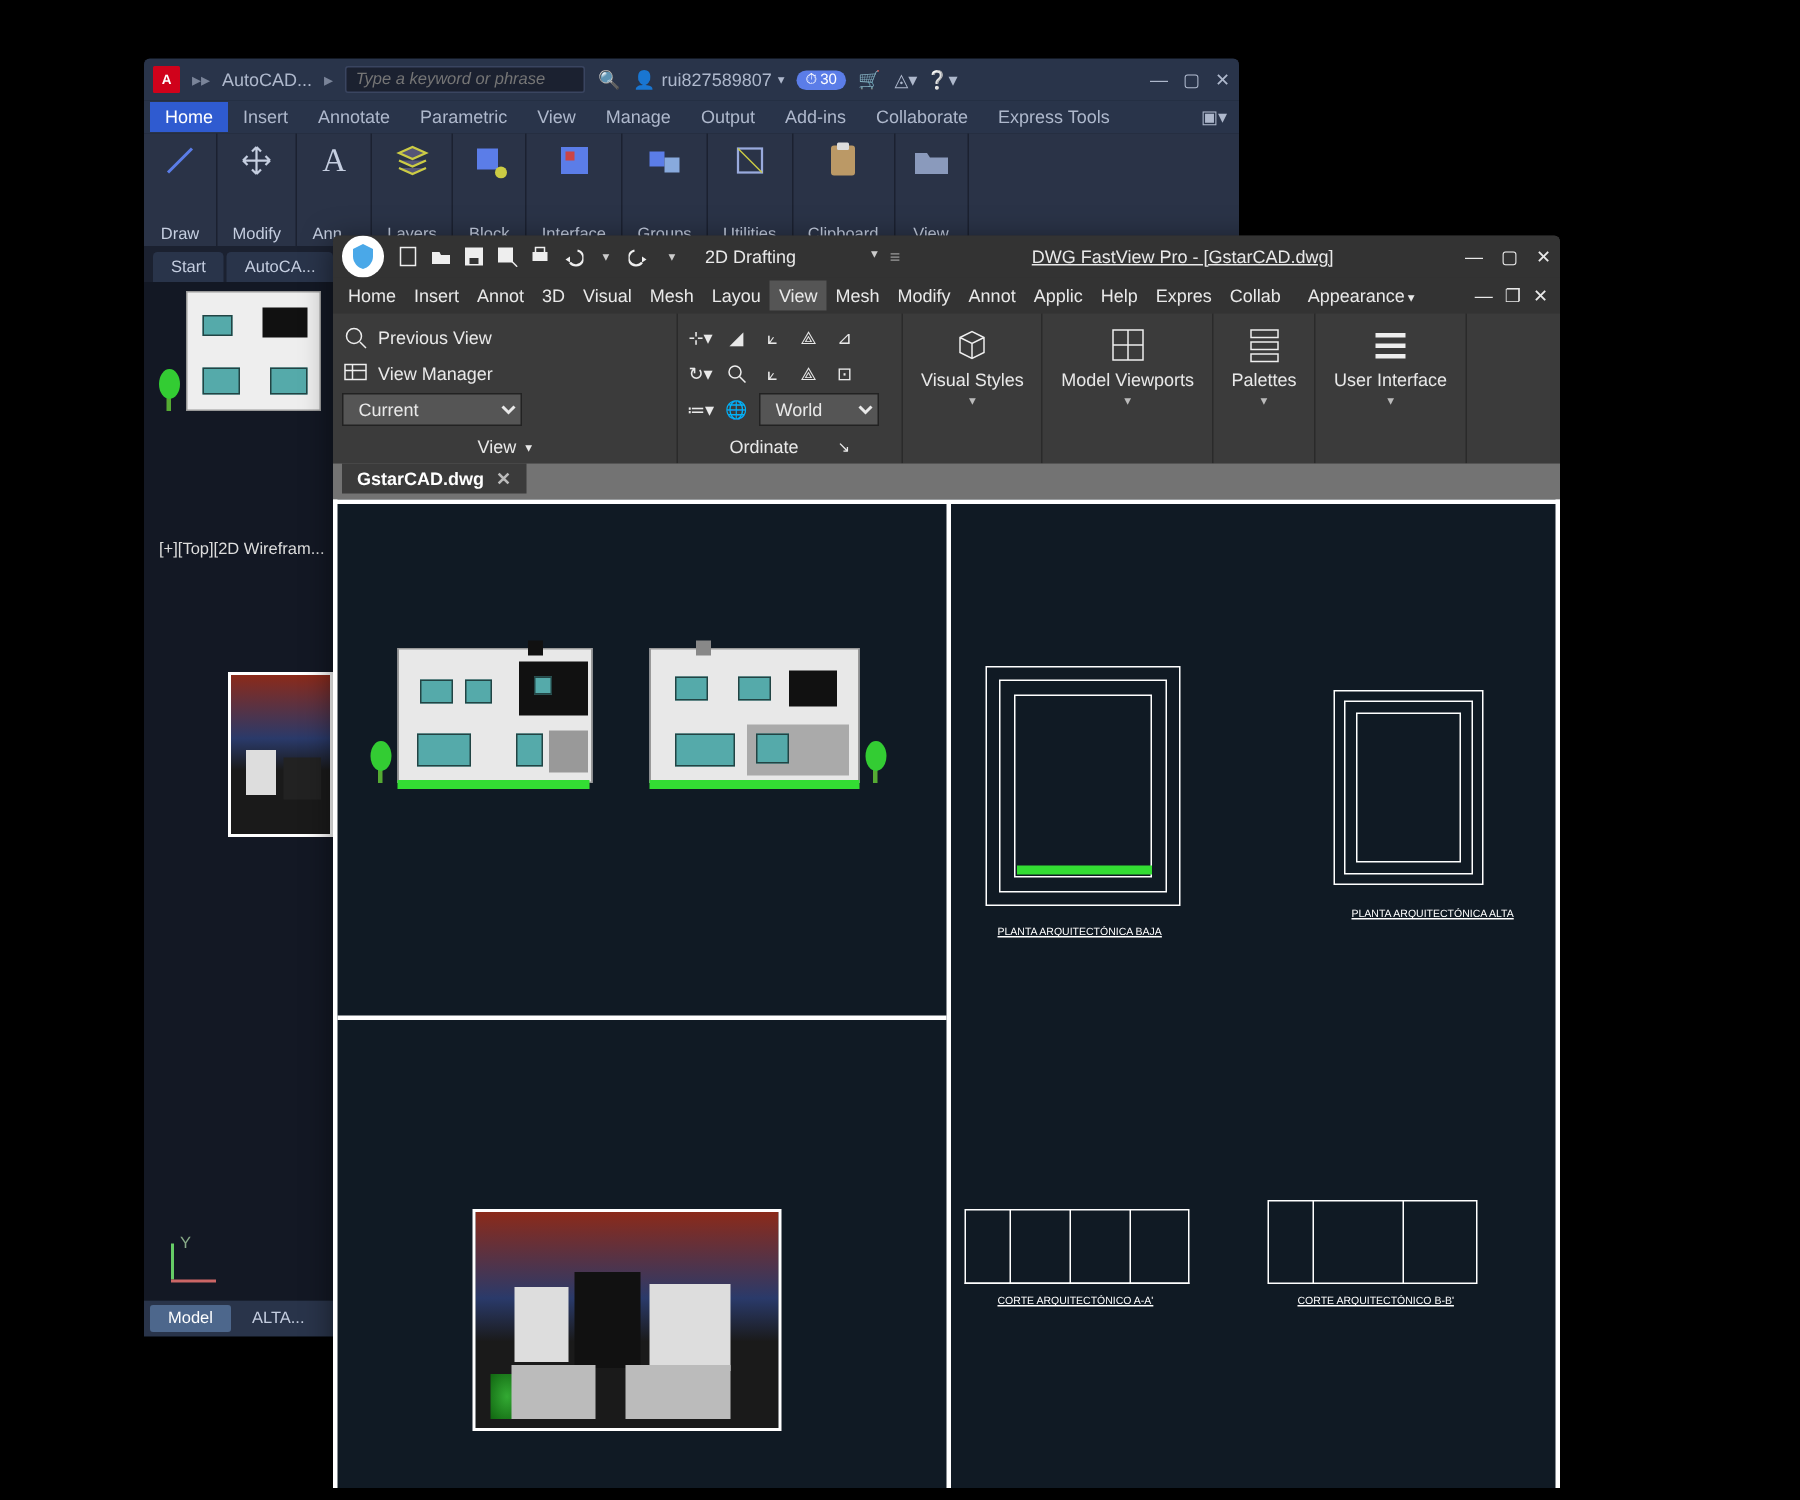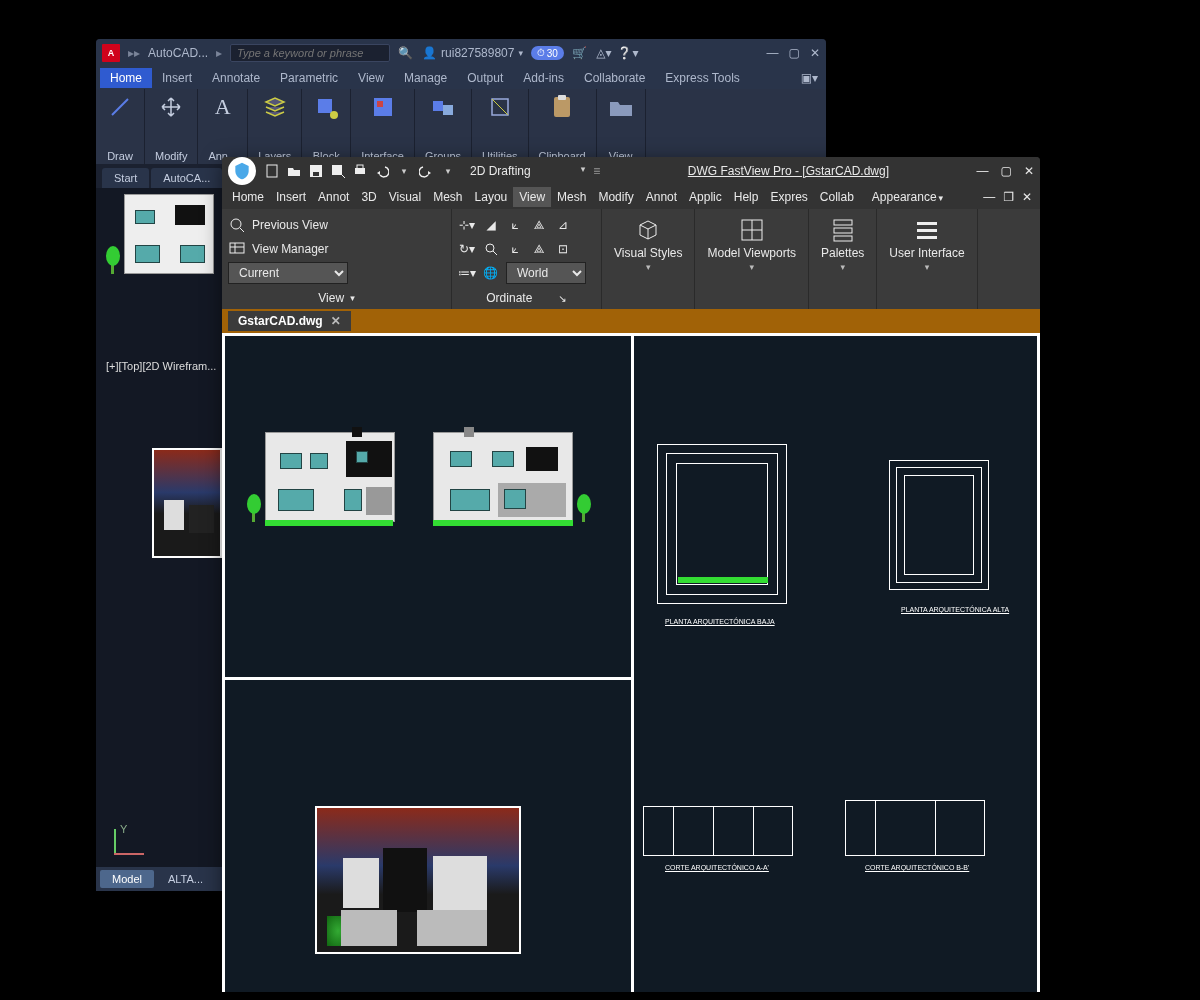--- a/index.html
+++ b/index.html
@@ -68,21 +68,21 @@
 .fvp .row .ico { width:18px; height:18px; display:inline-flex; align-items:center; justify-content:center; cursor:pointer; }
 .fvp select { background:#555; border:1px solid #222; color:#e9e9e9; font-size:12px; padding:2px 6px; width:120px; }
 .fvp .plbl { text-align:center; color:#e9e9e9; font-size:12px; margin-top:auto; padding:2px 0; display:flex; justify-content:center; align-items:center; gap:6px; }
 .fvp .big { display:flex; flex-direction:column; align-items:center; justify-content:center; gap:2px; cursor:pointer; padding:2px 6px; }
 .fvp .big .bico { width:30px; height:30px; display:flex; align-items:center; justify-content:center; }
 .fvp .big .blbl { font-size:12px; color:#e9e9e9; text-align:center; line-height:1.1; }
 .fvp .big .car { font-size:9px; color:#bbb; }
 .fvp.horiz { flex-direction:row; gap:6px; }
 .fvp.horiz .cols { display:flex; flex-direction:column; }
 
-.fv-ftab { height:24px; background:#a16207; display:flex; align-items:center; padding:12px 6px; }
+.fv-ftab { height:24px; background:#737373; display:flex; align-items:flex-start; padding:0 6px; }
 .fv-ftab .ft { padding:3px 10px; font-size:12px; background:#3b3b3b; color:#fff; font-weight:bold; display:flex; align-items:center; gap:8px; cursor:pointer; }
 .fv-ftab .ft .x { color:#bbb; cursor:pointer; }
 
 .fv-canvas { flex:1; background:#101a24; position:relative; border:3px solid #fff; border-bottom:none; }
 .fv-canvas .div-v { position:absolute; left:50%; top:0; width:3px; height:100%; background:#fff; }
 .fv-canvas .div-h { position:absolute; left:0; top:52%; width:50%; height:3px; background:#fff; }
 
 
 .house { position:absolute; }
 .house .body { background:#e8e8e8; border:1px solid #999; position:relative; }

